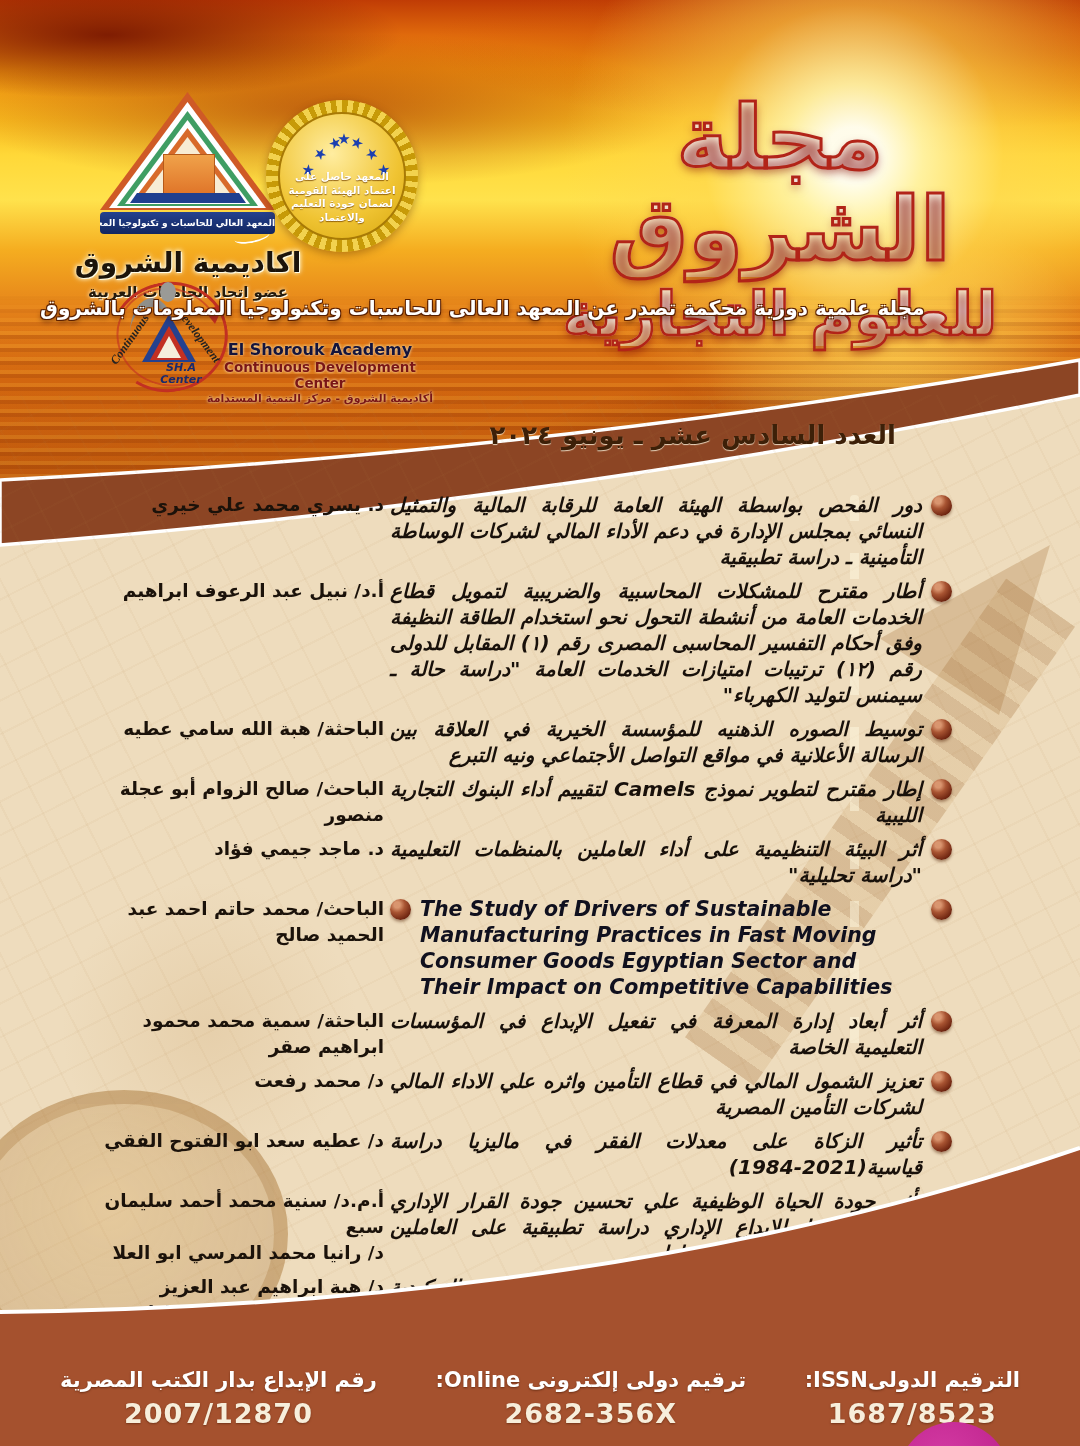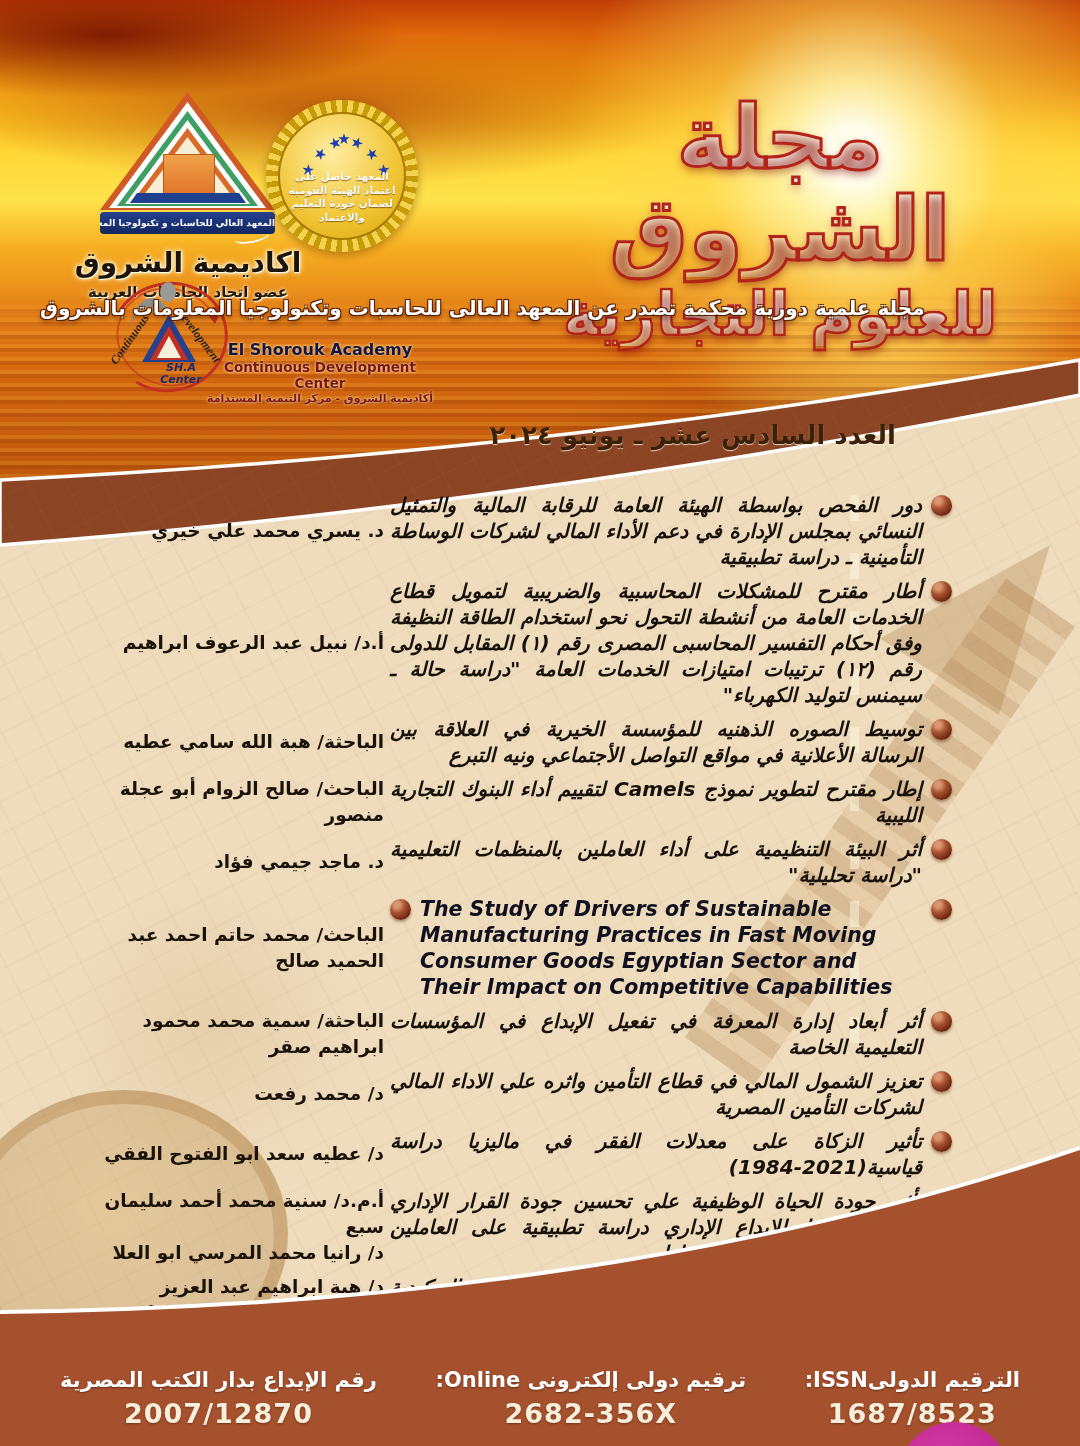--- a/index.html
+++ b/index.html
@@ -118,21 +118,21 @@
   .sha-en-3{font-size:11px;font-weight:bold;color:#7a1515;margin-top:1px;text-shadow:0 0 3px #ffd;}
   
   .issue-line{position:absolute;right:184px;top:420px;font-size:26px;font-weight:bold;color:#3d2008;
     text-shadow:0 1px 1px rgba(255,248,225,.8);}
   .articles{position:absolute;right:128px;top:492px;width:850px;direction:rtl;}
   .row{display:grid;grid-template-columns:1fr 288px;margin-bottom:8px;}
   .title-cell{display:flex;align-items:flex-start;}
   .bullet{flex:0 0 auto;width:21px;height:21px;border-radius:50%;margin-top:3px;margin-left:9px;
     background:radial-gradient(circle at 34% 28%,#d9956f 0 3px,#a85432 38%,#6d2410 75%,#501704);box-shadow:0 2px 3px rgba(80,30,5,.45);}
   .title-text{flex:1;font-size:20px;line-height:26px;font-weight:bold;color:#18100a;text-align:justify;font-style:italic;}
-  .authors{display:flex;flex-direction:column;justify-content:center;align-items:flex-start;padding-right:6px;}
+  .authors{display:flex;flex-direction:column;align-items:flex-start;padding-right:6px;}
   .author{font-size:18.5px;line-height:26px;font-weight:bold;color:#1b120a;text-align:right;}
   .row-en .title-text{direction:ltr;text-align:left;color:#10101e;font-size:20.5px;}
   .row-en .bullet-end{margin-left:0;margin-right:9px;}
   
   .footer{position:absolute;left:0;top:1348px;width:1080px;display:flex;direction:rtl;justify-content:space-between;
     padding:0 60px;box-sizing:border-box;}
   .fcol{text-align:center;}
   .flabel{font-size:21px;font-weight:bold;color:#ffffff;text-shadow:0 1px 2px rgba(70,25,5,.6);margin-top:20px;}
   .fvalue{font-size:27px;font-weight:bold;color:#f7eedb;margin-top:6px;letter-spacing:1px;text-shadow:0 1px 2px rgba(70,25,5,.5);}
   .magenta-dot{position:absolute;left:898px;top:1422px;width:112px;height:112px;border-radius:50%;

